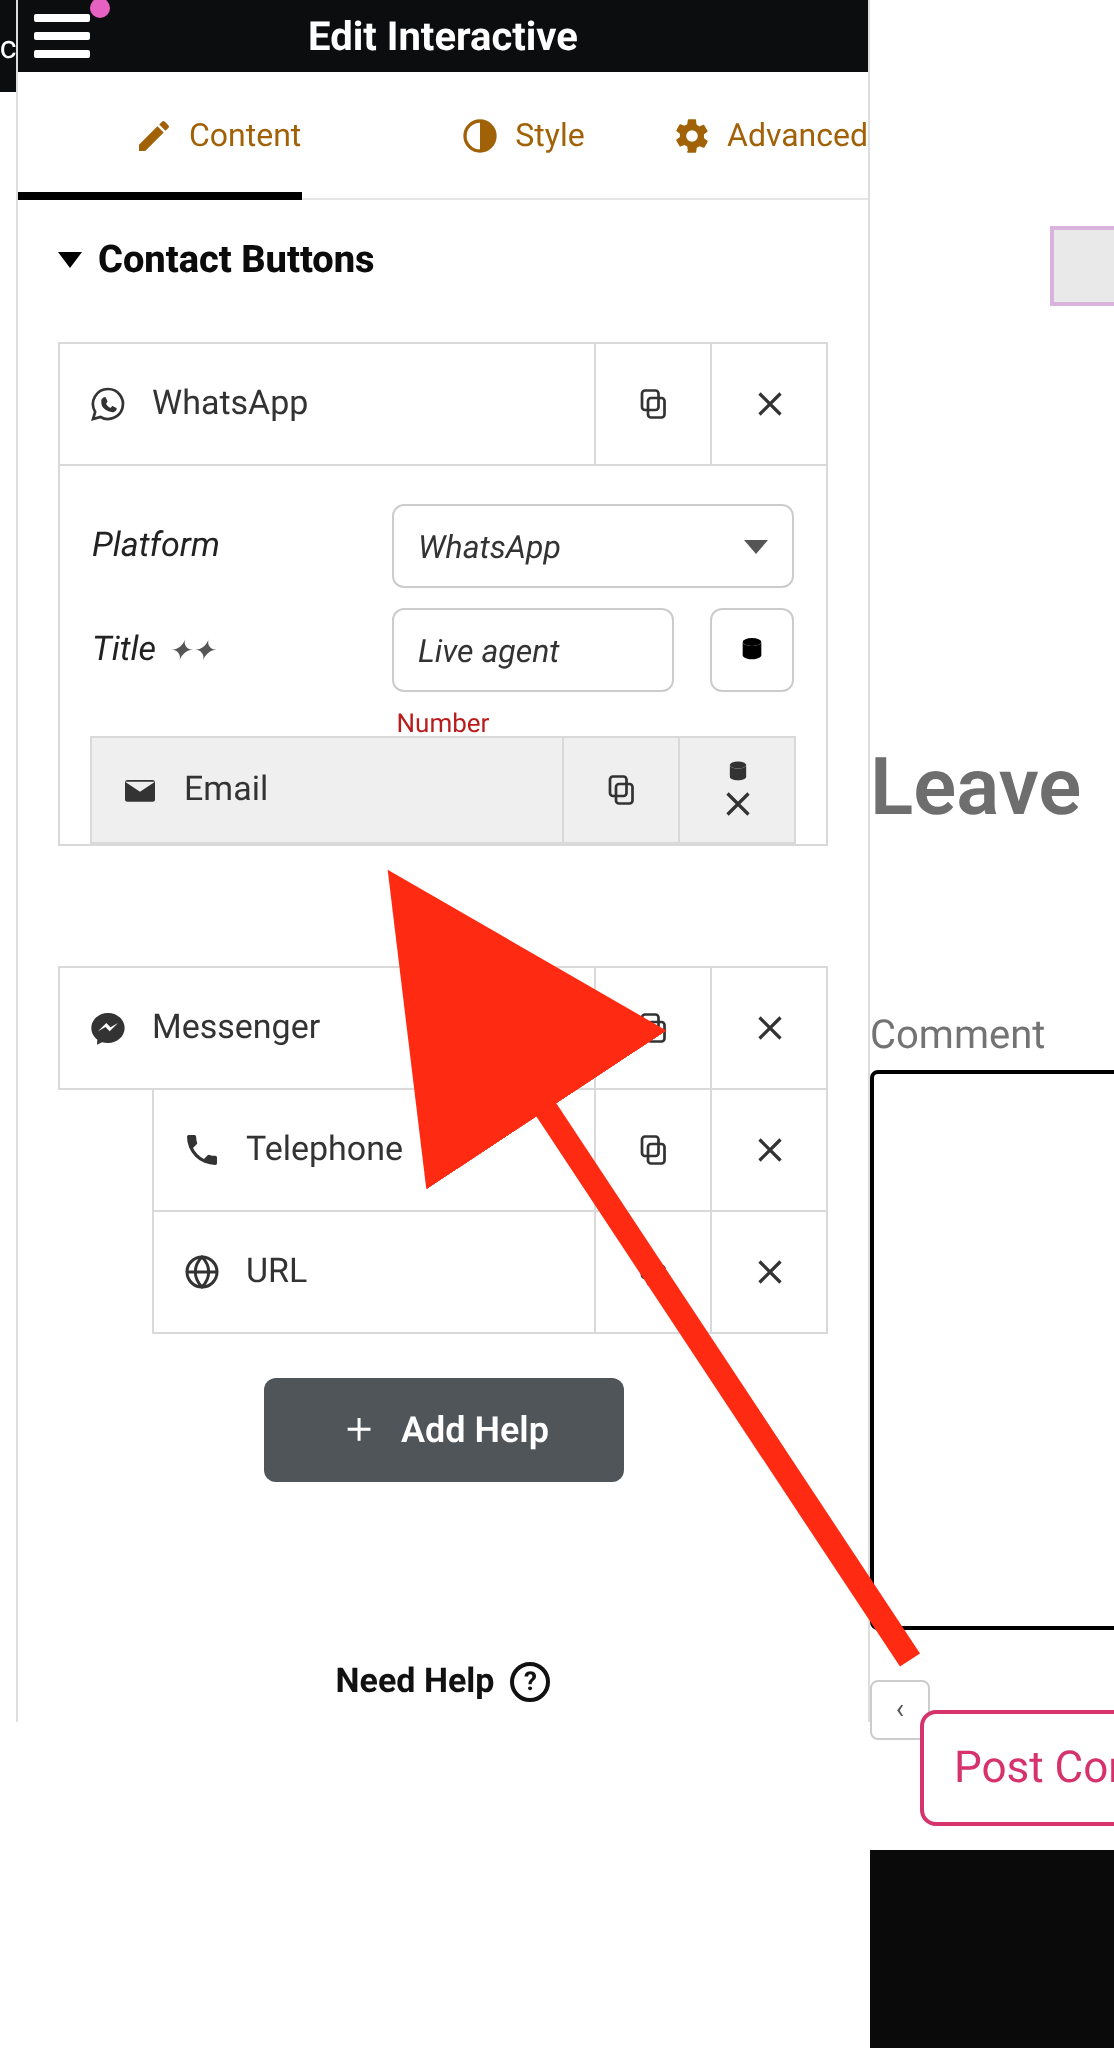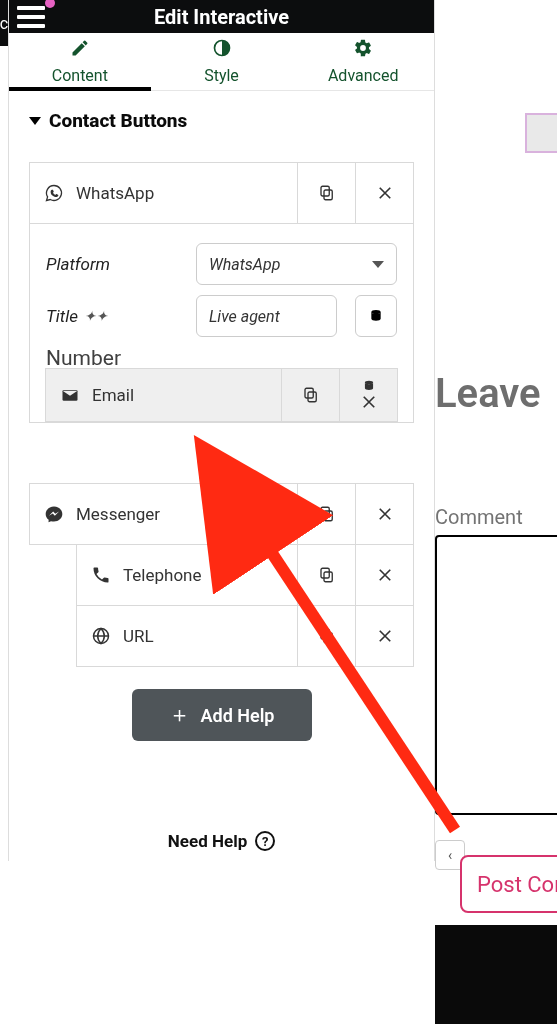--- a/index.html
+++ b/index.html
@@ -20,21 +20,21 @@
   .panel { position: absolute; left: 8px; top: 0; width: 427px; height: 861px; background: #fff; border-right: 1px solid #ddd; border-left: 1px solid #ddd; display: flex; flex-direction: column; }
   .panel-left-sliver { position:absolute; left:0; top:0; width:8px; height:46px; background:#0c0d0e; color:#fff; font-size:16px; display:flex; align-items:center; justify-content:center; }
 
   .topbar { height: 46px; background: #0c0d0e; display: flex; align-items: center; padding: 0 8px; position: relative; }
   .hamburger { width: 34px; height: 30px; display:flex; flex-direction:column; justify-content:center; gap:5px; cursor:pointer; position: relative; }
   .hamburger span { display:block; height:4px; width: 28px; background:#fff; border-radius:1px; }
   .hamburger .dot { position:absolute; top:-4px; right:-4px; width:10px; height:10px; border-radius:50%; background:#e661c2; }
   .topbar-title { flex:1; text-align:center; color:#fff; font-weight:700; font-size:20px; }
 
   .tabs { display:flex; height: 80px; border-bottom: 1px solid #e6e6e6; }
-  .tab { flex:1; display:flex; flex-direction:column; align-items:center; justify-content:center; gap:8px; color:#14532d; font-size:16px; cursor:pointer; position:relative; }
+  .tab { flex:1; display:flex; flex-direction:row; align-items:center; justify-content:flex-end; gap:8px; color:#a16207; font-size:16px; cursor:pointer; position:relative; }
   .tab svg { width: 20px; height: 20px; }
   .tab.active::after { content:""; position:absolute; left:0; right:0; bottom:-1px; height:4px; background:#000; }
 
   .section { padding: 18px 20px 0 20px; }
   .section-header { display:flex; align-items:center; gap:8px; font-weight:800; font-size:19px; cursor:pointer; margin-bottom: 30px; color:#0b0b0b; }
   .caret { display:inline-block; width:0; height:0; border-left:6px solid transparent; border-right:6px solid transparent; border-top:8px solid #000; }
 
   .items { padding: 0 20px 10px 20px; }
 
   .item-row { display:flex; border:1px solid #d9d9d9; height:62px; background:#fff; }
@@ -47,21 +47,21 @@
   .item-row.highlight { background:#efefef; }
 
   .expanded-body { border:1px solid #d9d9d9; border-top:none; padding: 14px 16px 0 16px; }
   .field-row { display:flex; align-items:center; height: 52px; gap: 10px; font-style: italic; }
   .field-label { width: 140px; font-size:17px; color:#222; display:flex; align-items:center; gap:6px; }
   .field-label .sparkle { font-size:14px; color:#555; }
   .select, .textinput { flex:1; height:42px; border:1px solid #ccc; border-radius:6px; background:#fff; display:flex; align-items:center; padding: 0 12px; font-size:16px; color:#333; justify-content:space-between; }
   .select .arrow { width:0; height:0; border-left:6px solid transparent; border-right:6px solid transparent; border-top:7px solid #555; }
   .dyn-btn { width:42px; height:42px; border:1px solid #ccc; border-radius:6px; margin-left:8px; display:flex; align-items:center; justify-content:center; cursor:pointer; }
   .dyn-btn svg { width:16px; height:16px; }
-  .number-label-row { padding-top: 4px; padding-bottom: 8px; font-size:21px; color:#404040; }
+  .number-label-row { padding-top: 4px; padding-bottom: 8px; font-size:13px; color:#b91c1c;text-align:center; }
 
   
   .email-wrap { position: relative; margin-top: -10px; margin-left: -1px; margin-right: -1px; }
   .email-wrap .item-row { height: 54px; }
   .email-wrap .action.stack { flex-direction:column; gap:2px; justify-content:center; }
   .email-wrap .action.stack svg:first-child { margin-bottom: -2px; }
 
   .spacer { height: 60px; }
 
   .add-btn { margin: 22px auto 0 auto; width: 180px; height: 52px; background:#4f5559; border-radius:6px; display:flex; align-items:center; justify-content:center; gap:10px; color:#fff; font-size:18px; font-weight:600; cursor:pointer; }

